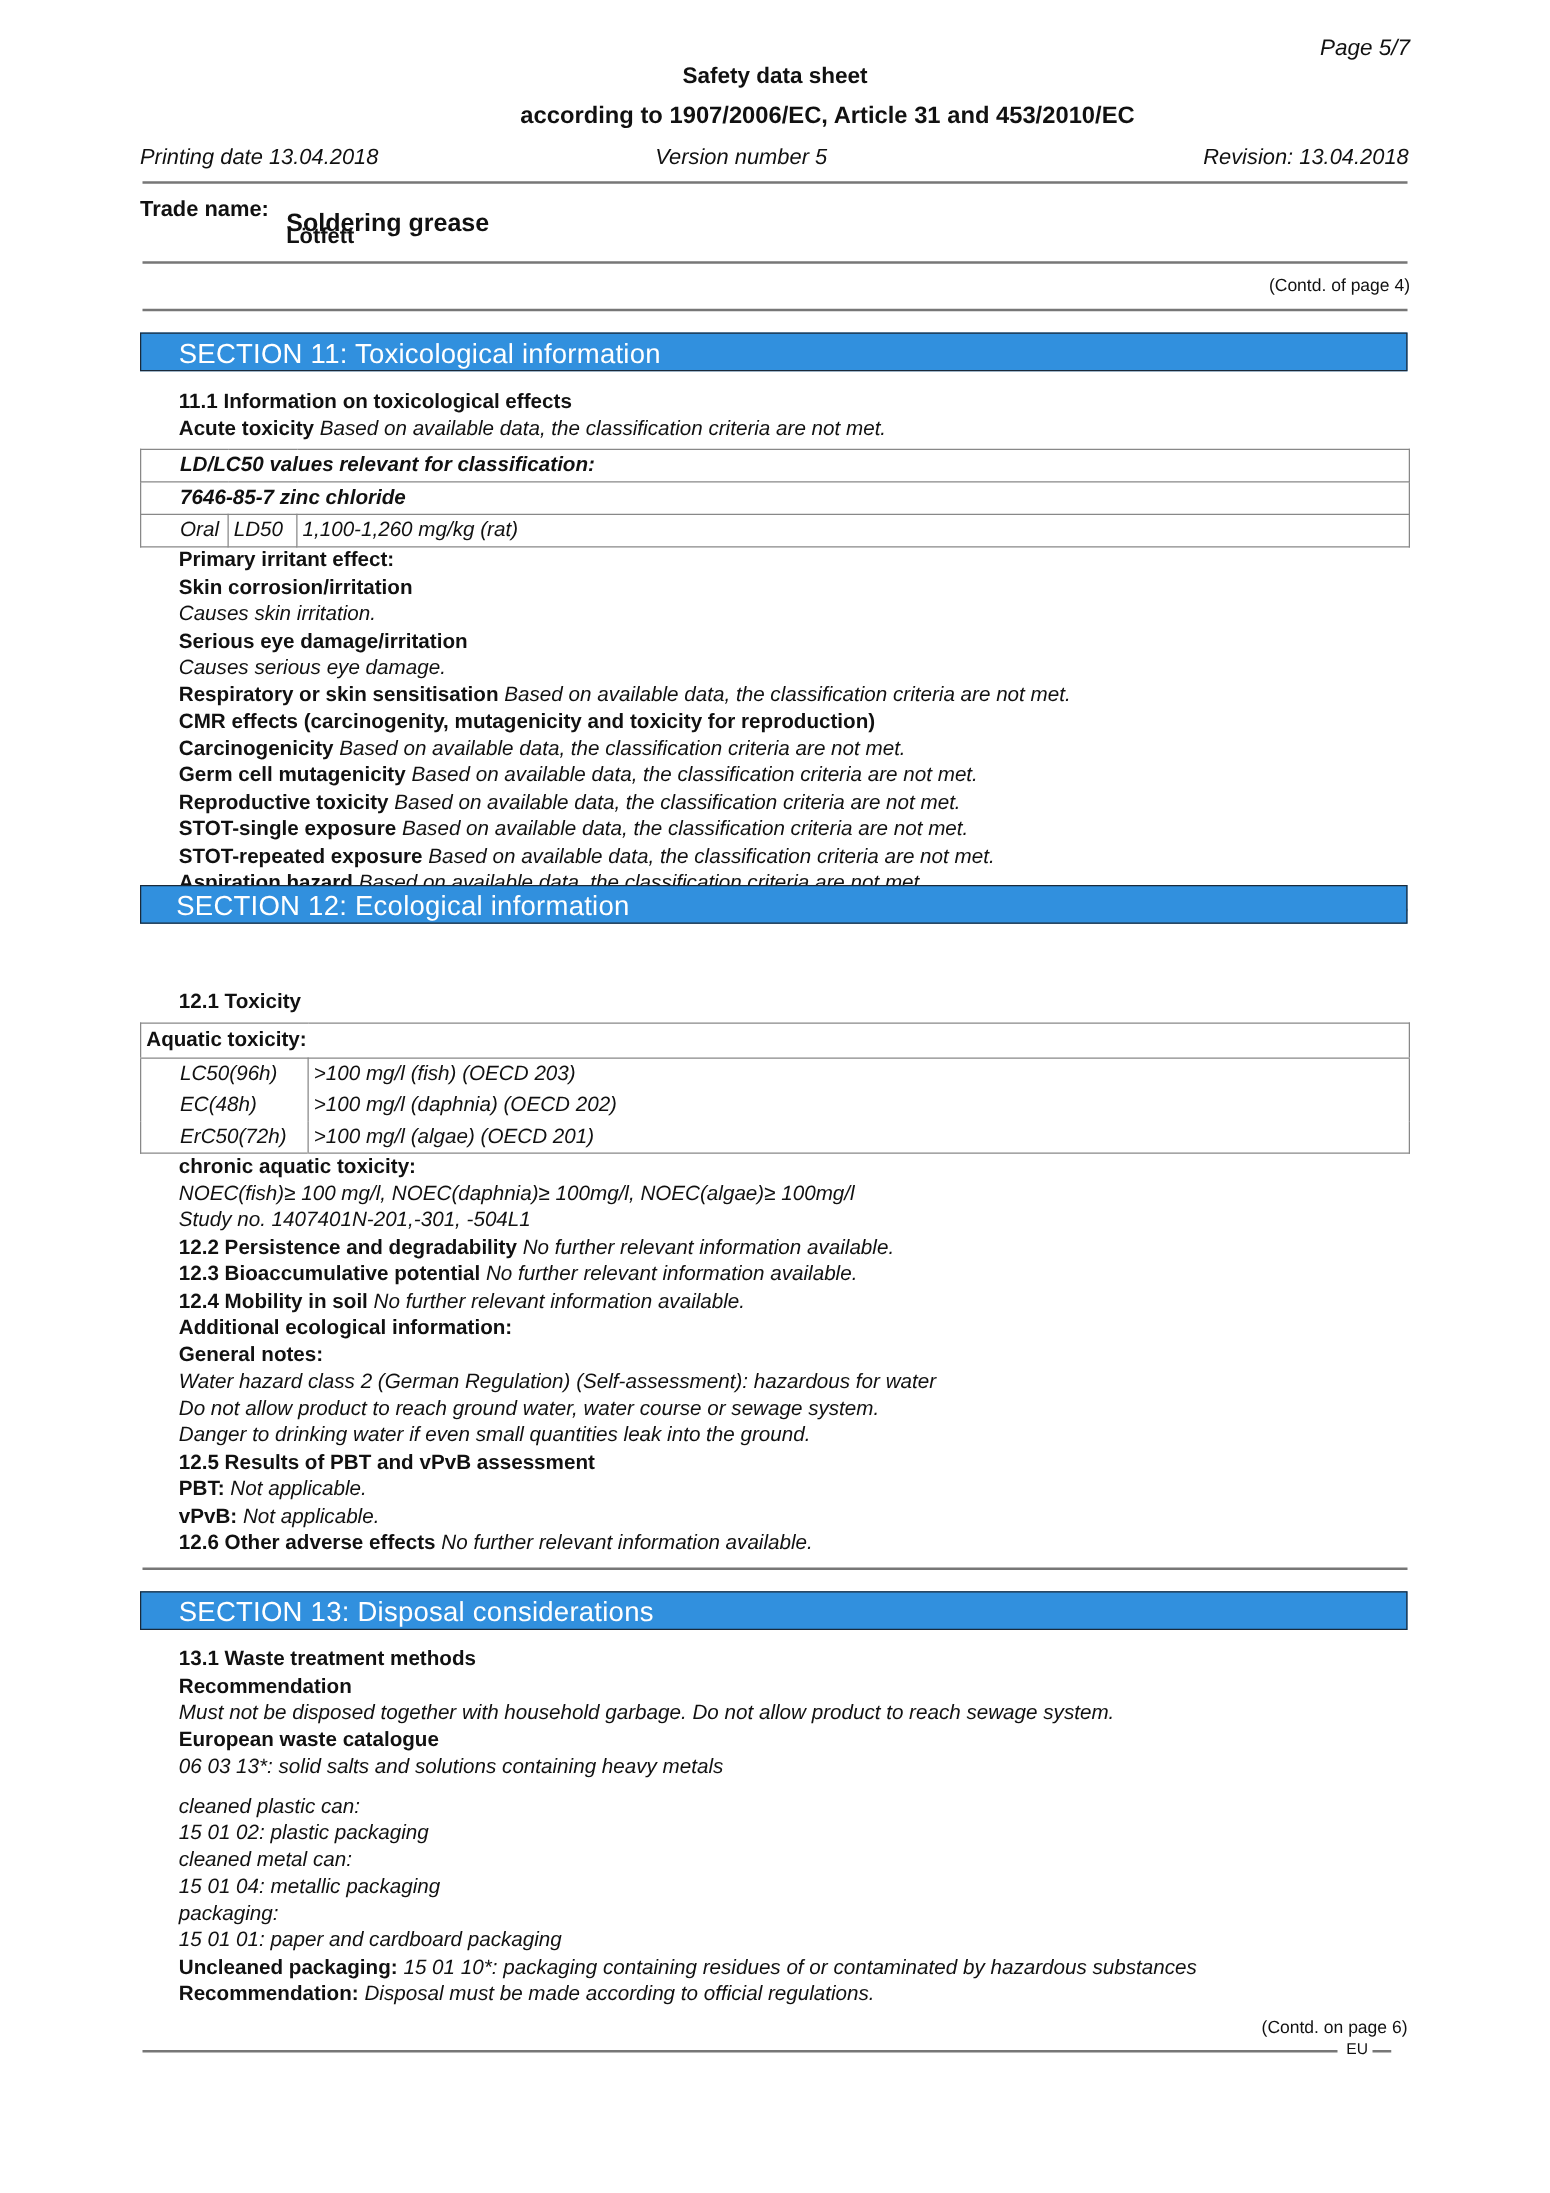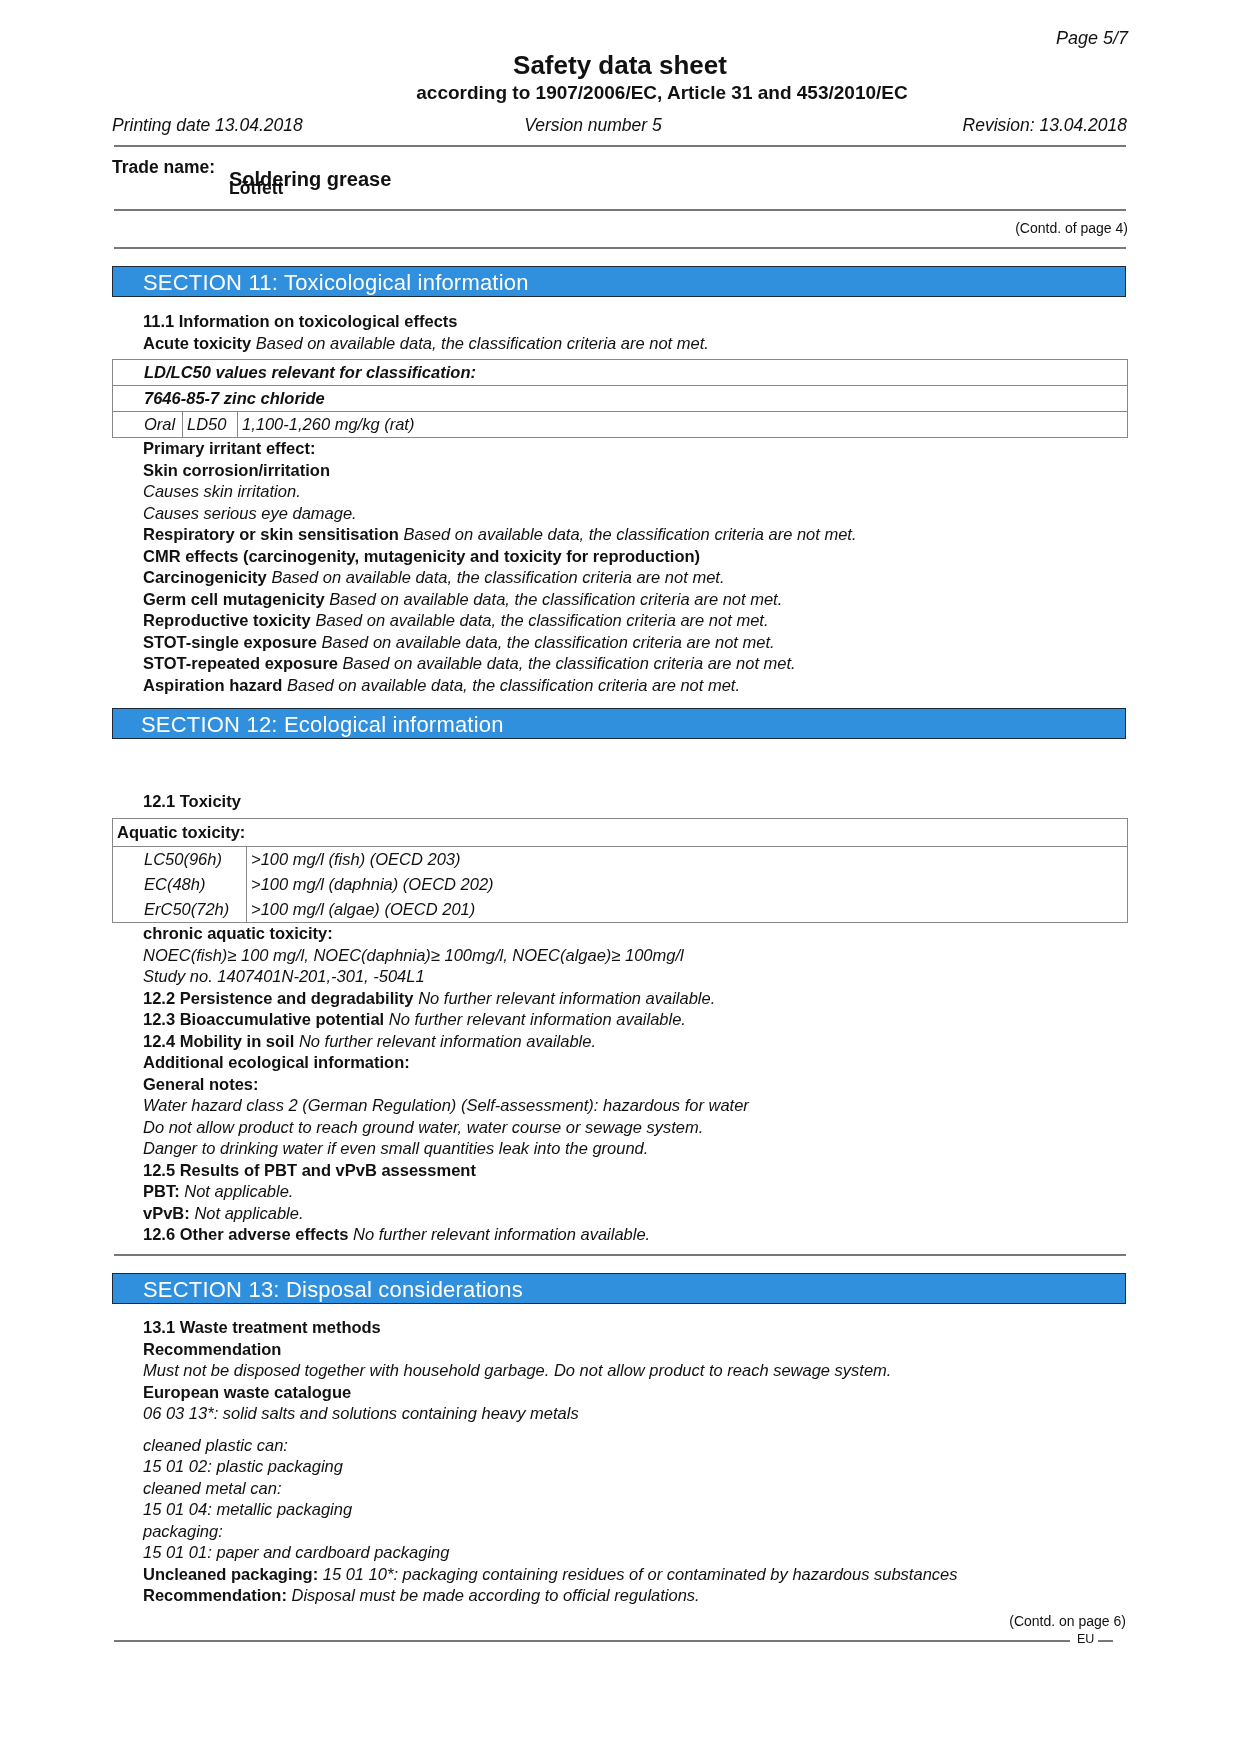--- a/index.html
+++ b/index.html
@@ -19,21 +19,21 @@
   table.grid td.first { padding-left:31px;font-style:italic; }
   table.aq { position:absolute; left:112px; width:1016px; border-collapse:collapse; font-size:16.5px; border:1px solid #888; }
   table.aq td { padding:0 4px; height:25px; white-space:nowrap; }
   table.aq tr.hdr td { border-bottom:1px solid #888; height:27px; }
   table.aq td.c1 { padding-left:31px; width:98px; border-right:1px solid #888; }
 </style>
 </head>
 <body>
 
 <div class="abs it" style="right:112px; top:28px; font-size:18px;">Page 5/7</div>
-<div class="abs b" style="left:0; width:1240px; text-align:center; top:50px; font-size:26px;">Safety data sheet</div>
+<div class="abs b" style="left:0; width:1240px; text-align:center; top:50px; font-size:18px;">Safety data sheet</div>
 <div class="abs b" style="left:0; width:1240px; text-align:center; top:82px; font-size:19px;padding-left:42px;">according to 1907/2006/EC, Article 31 and 453/2010/EC</div>
 <div class="abs it" style="left:112px; top:115px; font-size:17.5px;">Printing date 13.04.2018</div>
 <div class="abs it" style="left:0; width:1186px; text-align:center; top:115px; font-size:17.5px;">Version number 5</div>
 <div class="abs it" style="right:113px; top:115px; font-size:17.5px;">Revision: 13.04.2018</div>
 <div class="hr" style="top:145px;"></div>
 
 <div class="abs b" style="left:112px; top:157px; font-size:17.5px;">Trade name:</div>
 <div class="abs b" style="left:229px; top:168px; font-size:20px;">Soldering grease</div>
 <div class="abs b" style="left:229px; top:178px; font-size:17.5px;">Lötfett</div>
 <div class="hr" style="top:209px;"></div>
@@ -63,20 +63,21 @@
     <td class="it" style="width:46px;">LD50</td>
     <td class="it">1,100-1,260 mg/kg (rat)</td>
   </tr>
 </tbody>
   </table>
 
 <div class="body-block" style="top:438px;">
   <div class="row b">Primary irritant effect:</div>
   <div class="row b">Skin corrosion/irritation</div>
   <div class="row it">Causes skin irritation.</div>
+  <div class="row b">Serious eye damage/irritation</div>
   <div class="row it">Causes serious eye damage.</div>
   <div class="row"><span class="b">Respiratory or skin sensitisation</span> <span class="it">Based on available data, the classification criteria are not met.</span></div>
   <div class="row"><span class="b">CMR effects (carcinogenity, mutagenicity and toxicity for reproduction)</span></div>
   <div class="row"><span class="b">Carcinogenicity</span> <span class="it">Based on available data, the classification criteria are not met.</span></div>
   <div class="row"><span class="b">Germ cell mutagenicity</span> <span class="it">Based on available data, the classification criteria are not met.</span></div>
   <div class="row"><span class="b">Reproductive toxicity</span> <span class="it">Based on available data, the classification criteria are not met.</span></div>
   <div class="row"><span class="b">STOT-single exposure</span> <span class="it">Based on available data, the classification criteria are not met.</span></div>
   <div class="row"><span class="b">STOT-repeated exposure</span> <span class="it">Based on available data, the classification criteria are not met.</span></div>
   <div class="row"><span class="b">Aspiration hazard</span> <span class="it">Based on available data, the classification criteria are not met.</span></div>
 </div>

